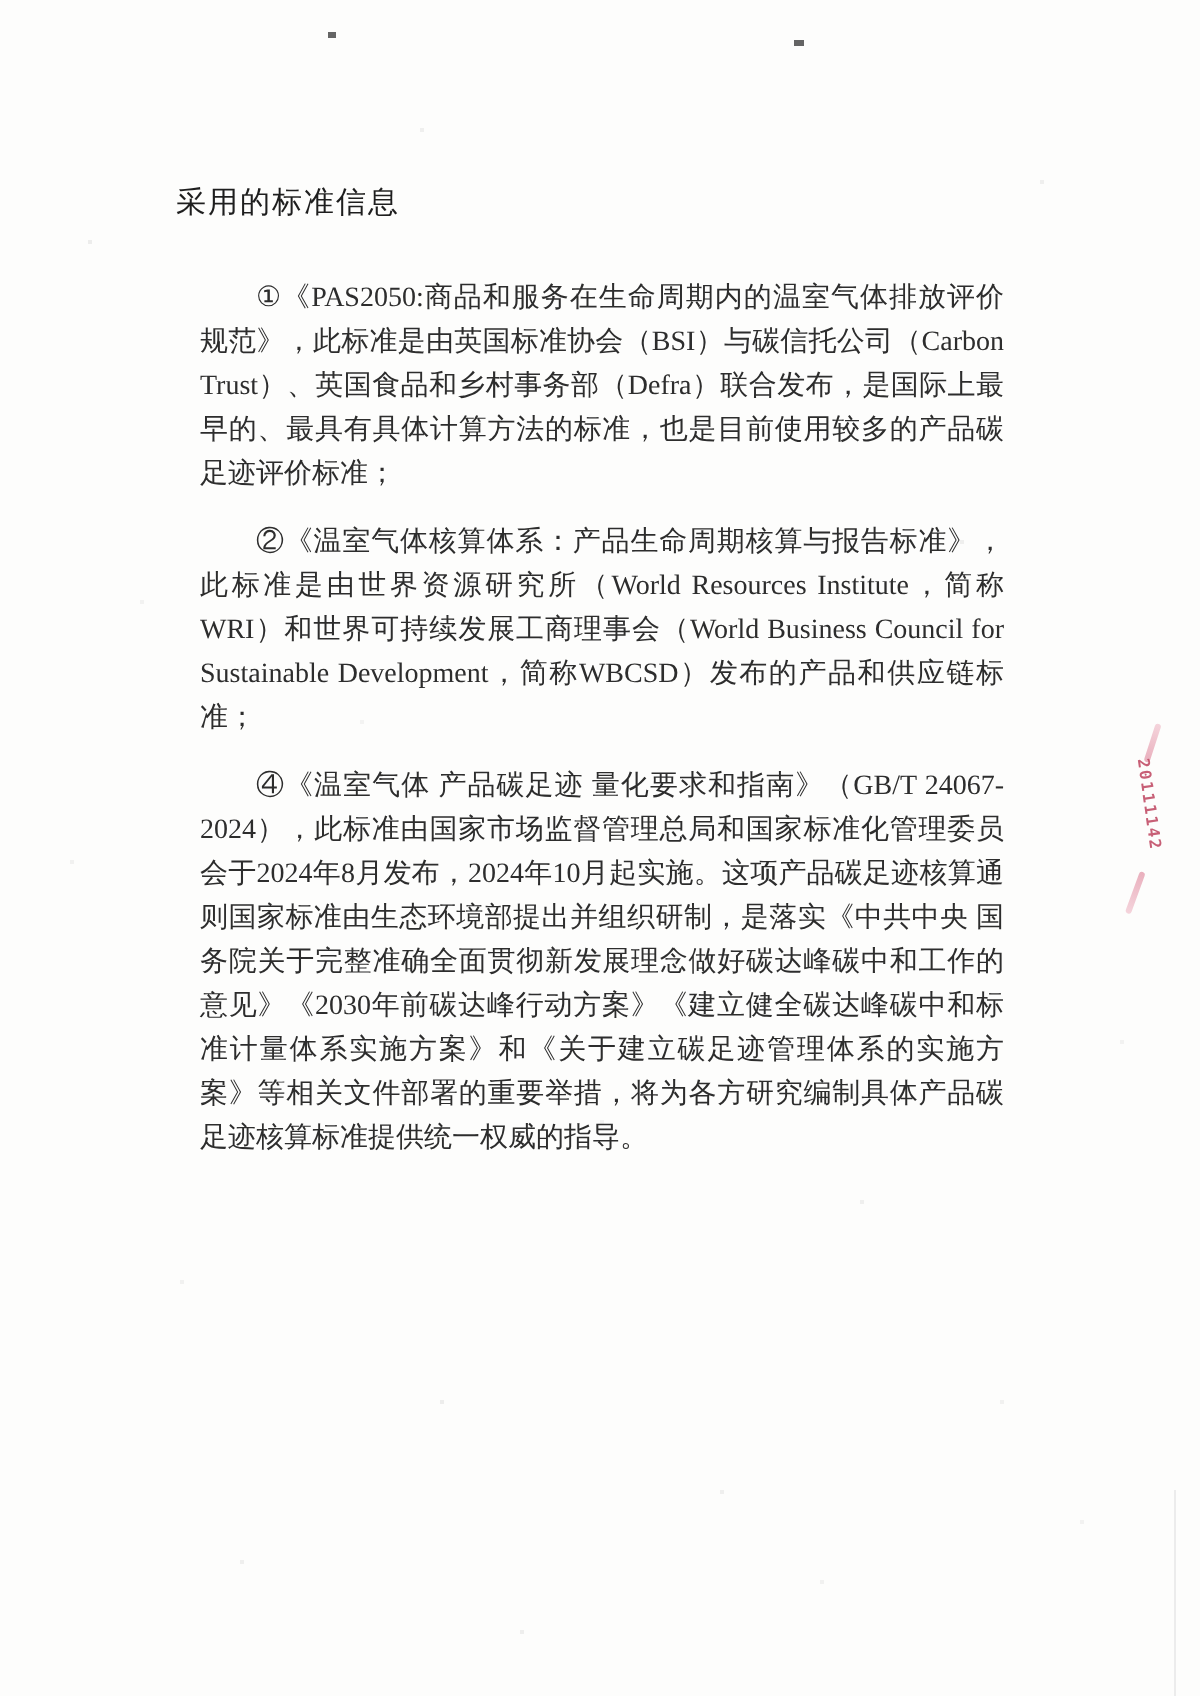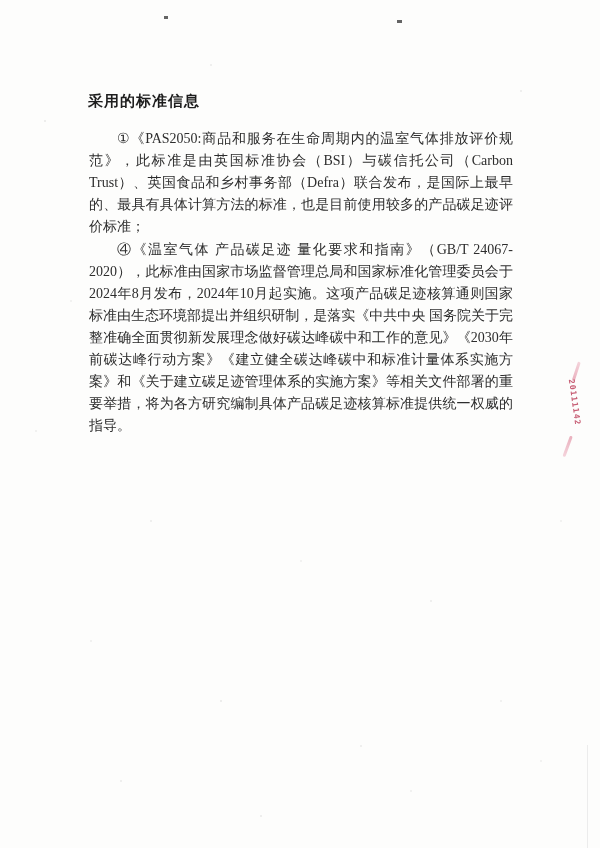--- a/index.html
+++ b/index.html
@@ -54,37 +54,37 @@
   .edge-line {
     position: absolute; left: 587px; top: 745px;
     width: 1px; height: 103px; background: #ececec;
   }
 
   .doc-title {
     position: absolute;
     left: 88px;
     top: 92px;
     font-size: 15px;
-    font-weight: bold;
+    font-weight: normal;
     color: #1e1e1e;
     letter-spacing: 1px;
     white-space: nowrap;
   }
   .doc-body {
     position: absolute;
     left: 88px;
     top: 127px;
     width: 426px;
     font-size: 14px;
     line-height: 22px;
     color: #2d2d2d;
     text-align: justify;
   }
   .doc-body p {
-    margin: 1px;
+    margin: 12px;
     text-indent: 2em;
   }
 
   
   .stamp {
     position: absolute;
     left: 558px;
     top: 362px;
     width: 34px;
     height: 94px;
@@ -128,21 +128,22 @@
 
   <div class="noise"></div>
   <div class="artifact-a"></div>
   <div class="artifact-b"></div>
   <div class="edge-line"></div>
 
   <div class="doc-title">采用的标准信息</div>
 
   <div class="doc-body">
       <p>①《PAS2050:商品和服务在生命周期内的温室气体排放评价规范》，此标准是由英国标准协会（BSI）与碳信托公司（Carbon Trust）、英国食品和乡村事务部（Defra）联合发布，是国际上最早的、最具有具体计算方法的标准，也是目前使用较多的产品碳足迹评价标准；</p>
-      <p>④《温室气体 产品碳足迹 量化要求和指南》（GB/T 24067-2020），此标准由国家市场监督管理总局和国家标准化管理委员会于2024年8月发布，2024年10月起实施。这项产品碳足迹核算通则国家标准由生态环境部提出并组织研制，是落实《中共中央 国务院关于完整准确全面贯彻新发展理念做好碳达峰碳中和工作的意见》《2030年前碳达峰行动方案》《建立健全碳达峰碳中和标准计量体系实施方案》和《关于建立碳足迹管理体系的实施方案》等相关文件部署的重要举措，将为各方研究编制具体产品碳足迹核算标准提供统一权威的指导。</p>
+      <p>②《温室气体核算体系：产品生命周期核算与报告标准》，此标准是由世界资源研究所（World Resources Institute，简称WRI）和世界可持续发展工商理事会（World Business Council for Sustainable Development，简称WBCSD）发布的产品和供应链标准；</p>
+      <p>④《温室气体 产品碳足迹 量化要求和指南》（GB/T 24067-2024），此标准由国家市场监督管理总局和国家标准化管理委员会于2024年8月发布，2024年10月起实施。这项产品碳足迹核算通则国家标准由生态环境部提出并组织研制，是落实《中共中央 国务院关于完整准确全面贯彻新发展理念做好碳达峰碳中和工作的意见》《2030年前碳达峰行动方案》《建立健全碳达峰碳中和标准计量体系实施方案》和《关于建立碳足迹管理体系的实施方案》等相关文件部署的重要举措，将为各方研究编制具体产品碳足迹核算标准提供统一权威的指导。</p>
     </div>
 
   <div class="stamp">
     <div class="arc-top"></div>
     <div class="digits">20111142</div>
     <div class="arc-bottom"></div>
   </div>
 
 </div>
 

